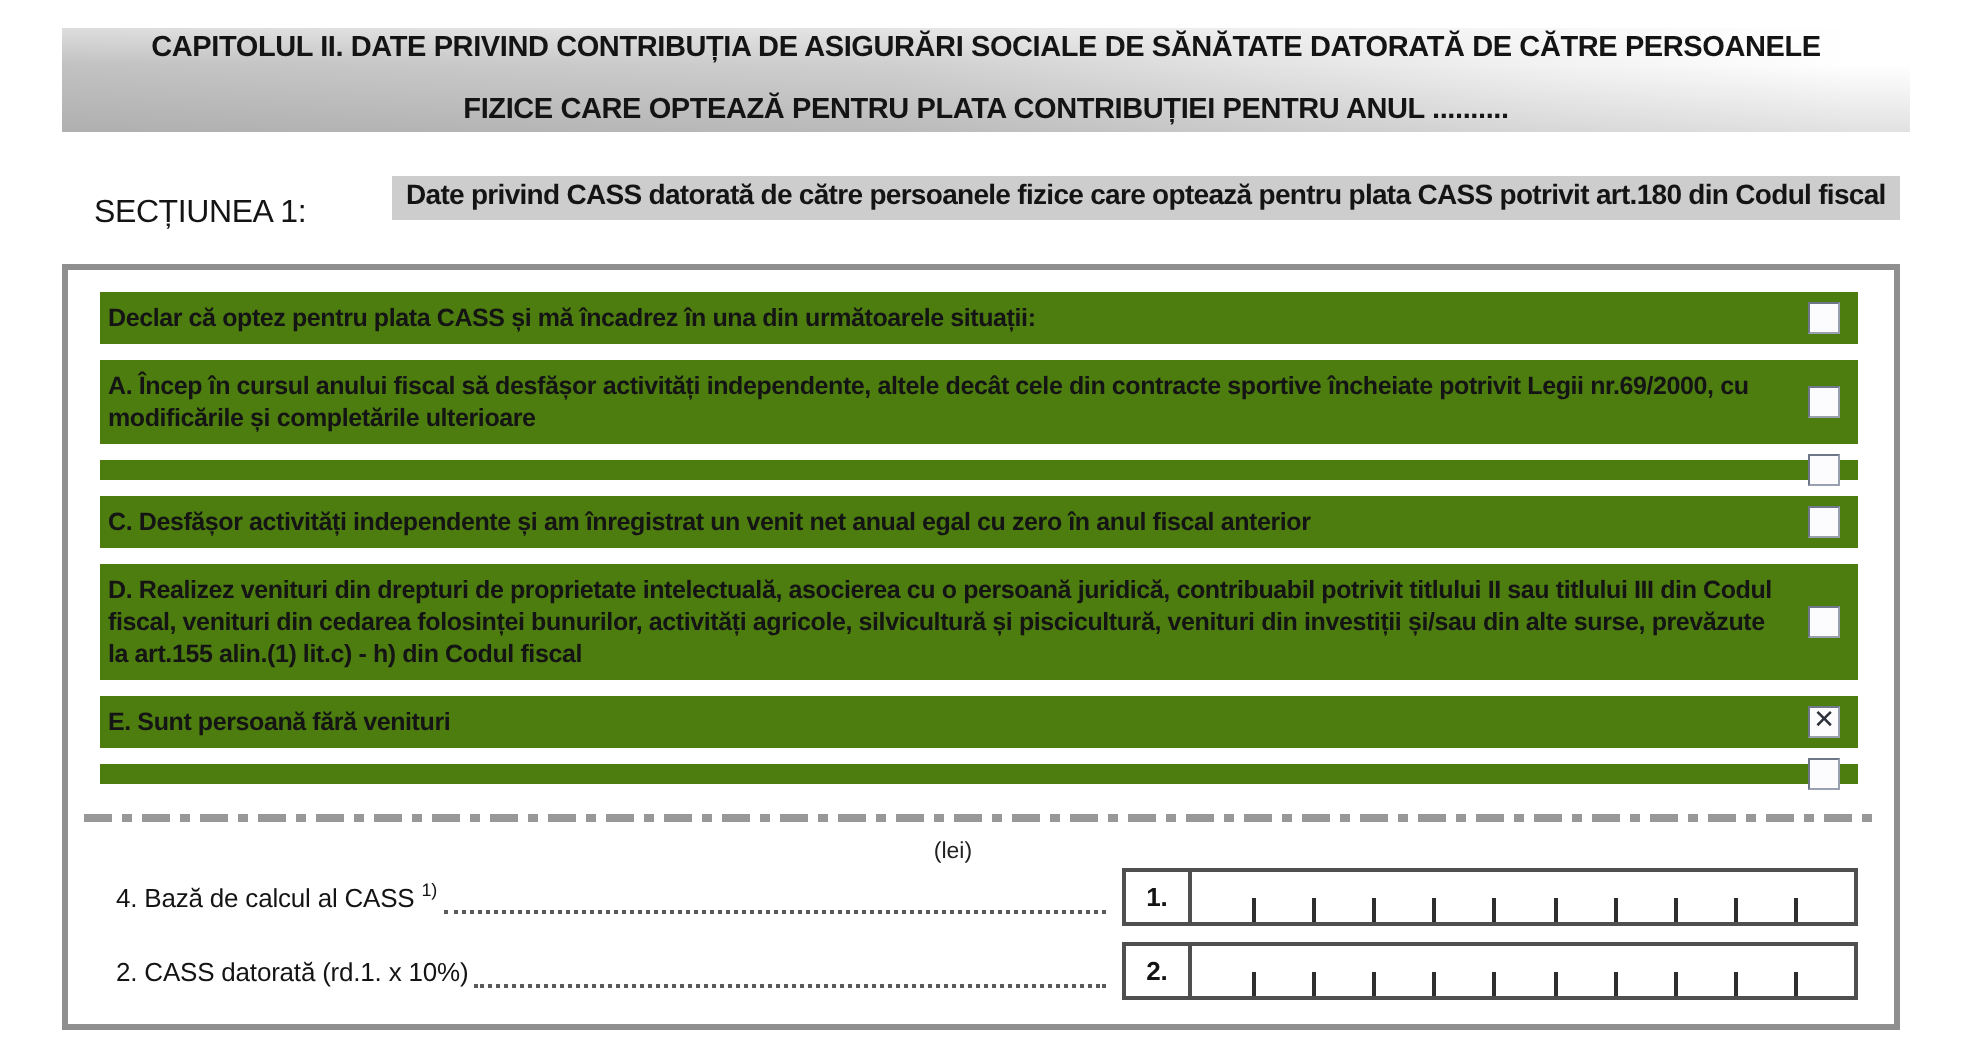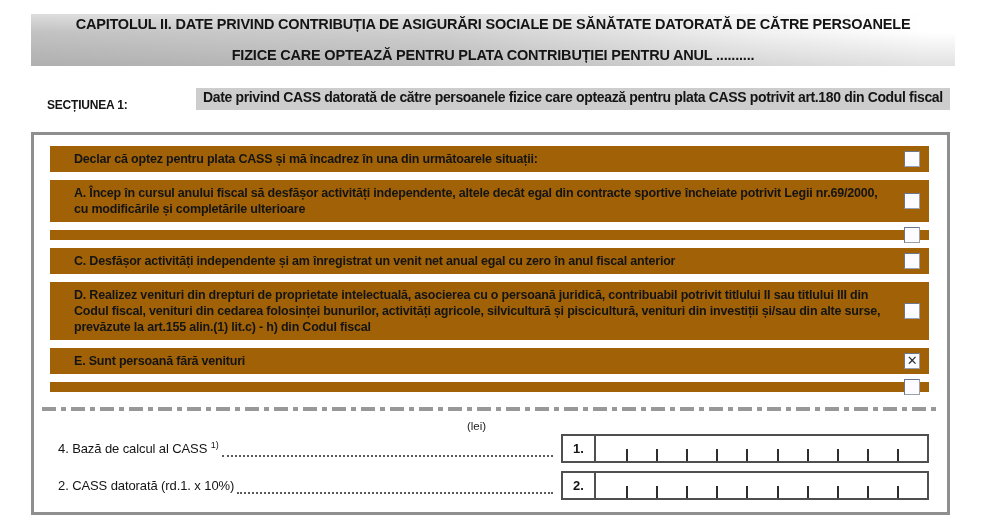--- a/index.html
+++ b/index.html
@@ -12,36 +12,36 @@
     position:absolute;left:31px;top:14px;width:924px;height:52px;
     background:
       linear-gradient(to bottom, rgba(255,255,255,.45) 0%, rgba(255,255,255,0) 35%, rgba(90,90,90,.18) 100%),
       linear-gradient(to right, #c2c2c2 0%, #cfcfcf 45%, #f2f2f2 80%, #ffffff 97%);
     display:flex;flex-direction:column;justify-content:center;align-items:center;
     text-align:center;font-weight:bold;font-size:14.5px;line-height:19px;letter-spacing:-0.2px;gap:12px;
   }
   
   .section-row{position:absolute;left:47px;top:88px;width:903px;}
   .section-label{
-    position:absolute;left:0;top:10px;font-weight:bold;font-size:12px;letter-spacing:-0.2px;white-space:nowrap;
+    position:absolute;left:0;top:10px;font-weight:normal;font-size:16px;letter-spacing:-0.2px;white-space:nowrap;
   }
   .section-desc{
     position:absolute;left:149px;top:0;width:740px;background:#cdcdcd;
     font-weight:bold;font-size:14px;line-height:19px;letter-spacing:-0.35px;
     padding:0 7px 3px 7px;
   }
   
   .main-box{
     position:absolute;left:31px;top:132px;width:919px;height:383px;
     border:3px solid #8f8f8f;box-sizing:border-box;background:#fff;
   }
   .box-inner{padding:11px 18px 0 16px;}
   .opt-row{
-    position:relative;background:#a16207;margin-bottom:8px;
-    padding:5px 36px 5px 24px;
+    position:relative;background:#4d7c0f;margin-bottom:8px;
+    padding:5px 36px 5px 4px;
     font-weight:bold;font-size:12.5px;line-height:16px;letter-spacing:-0.2px;
   }
   .checkbox{
     position:absolute;right:9px;top:50%;transform:translateY(-50%);
     width:16px;height:16px;box-sizing:border-box;background:#fcfcfe;
     border:1px solid #99a1b0;border-top-color:#6e7787;border-left-color:#6e7787;
     text-align:center;font:13px/14px "DejaVu Sans",sans-serif;color:#2c3038;
   }
   
   .dash-sep{
@@ -85,21 +85,21 @@
 
   <div class="main-box">
     <div class="box-inner">
 
       <div class="opt-row">
         <span>Declar că optez pentru plata CASS și mă încadrez în una din următoarele situații:</span>
         <span class="checkbox"></span>
       </div>
 
       <div class="opt-row">
-        <span>A. Încep în cursul anului fiscal să desfășor activități independente, altele decât egal din contracte sportive încheiate potrivit Legii nr.69/2000, cu modificările și completările ulterioare</span>
+        <span>A. Încep în cursul anului fiscal să desfășor activități independente, altele decât cele din contracte sportive încheiate potrivit Legii nr.69/2000, cu modificările și completările ulterioare</span>
         <span class="checkbox"></span>
       </div>
 
       <div class="opt-row">
         <span class="checkbox"></span>
       </div>
 
       <div class="opt-row">
         <span>C. Desfășor activități independente și am înregistrat un venit net anual egal cu zero în anul fiscal anterior</span>
         <span class="checkbox"></span>

